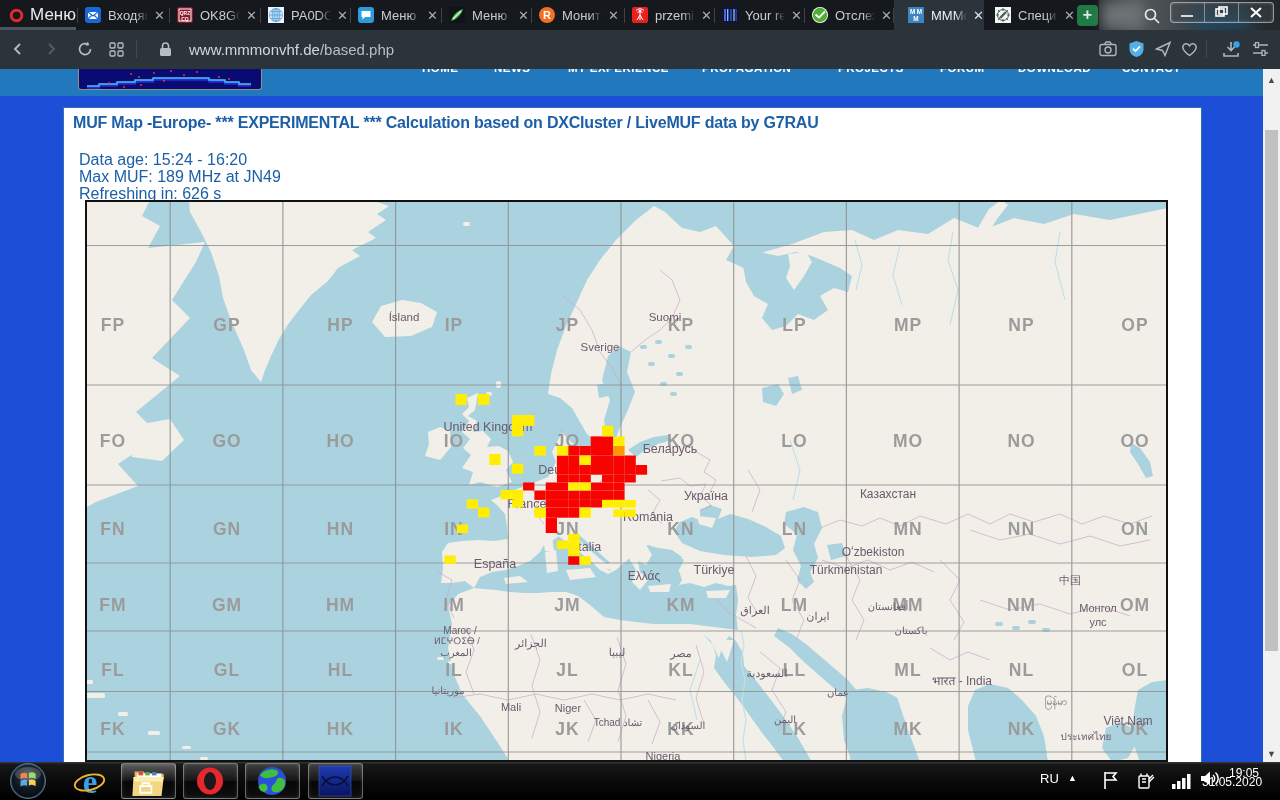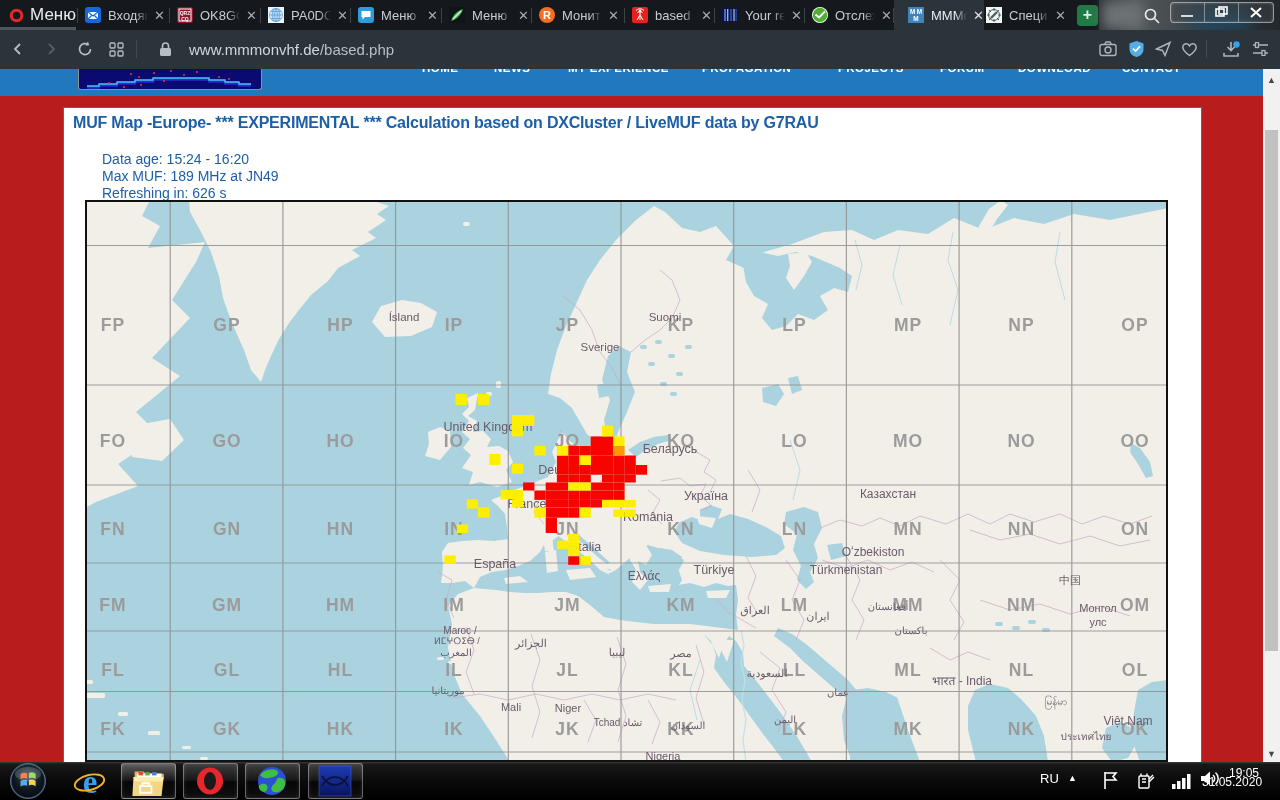--- a/index.html
+++ b/index.html
@@ -9,27 +9,27 @@
 #tabbar{left:0;top:0;width:1280px;height:30px;background:#15181c;z-index:20}
 #addrbar{left:0;top:30px;width:1280px;height:39px;background:#2b333b;z-index:20}
 .tab{position:absolute;top:0;height:30px;display:flex;align-items:center}
 .tab .ti{width:16px;height:16px;margin-right:7px;flex:none}
 .tab .tt{color:#c9cdd1;font-size:13px;white-space:nowrap;overflow:hidden;position:relative}
 .tab .tx{color:#a9aeb3;font-size:13px;margin-left:6px;font-weight:400}
 .tsep{position:absolute;top:8px;width:1px;height:15px;background:#3c434a}
 .fade:after{content:"";position:absolute;right:0;top:0;bottom:0;width:12px;background:linear-gradient(90deg,rgba(21,24,28,0),#15181c)}
 #menubtn{left:0;top:0;width:76px;height:30px;display:flex;align-items:center;position:absolute}
 
-#page{left:0;top:69px;width:1263px;height:693px;background:#b91c1c;overflow:hidden;z-index:1}
+#page{left:0;top:69px;width:1263px;height:693px;background:#1d4ed8;overflow:hidden;z-index:1}
 #band{position:absolute;left:0;top:0;width:1263px;height:27px;background:#2278bd}
 .nav{position:absolute;top:-7.5px;height:18px;line-height:13px;color:#fff;font-size:11.5px;font-weight:bold;letter-spacing:.5px}
 #logo{position:absolute;left:78px;top:0;width:184px;height:21px;background:#0a0a73;border:1px solid #8f8f85;border-top:none;border-radius:0 0 3px 3px}
 #cbox{position:absolute;left:63px;top:38px;width:1139px;height:660px;border:1px solid #3273ae;background:#fff}
 #ctitle{position:absolute;left:9px;top:6px;font-size:16px;font-weight:bold;color:#1d5fa7;letter-spacing:-0.2px}
-.cinfo{position:absolute;left:38px;font-size:14px;color:#1d5fa7}
+.cinfo{position:absolute;left:15px;font-size:16px;color:#1d5fa7}
 
 #sbar{left:1263px;top:69px;width:17px;height:693px;background:#f1f1f1;z-index:2}
 #sthumb{position:absolute;left:2px;top:61px;width:13px;height:521px;background:#c1c1c1}
 .sarr{position:absolute;left:0;width:17px;text-align:center;color:#474747;font-size:9px}
 
 #taskbar{left:0;top:762px;width:1280px;height:38px;background:linear-gradient(180deg,#3a3a3a 0,#181818 6%,#0a0a0a 50%,#000 100%);z-index:30}
 .tbtn{position:absolute;top:1px;width:55px;height:36px;border:1px solid rgba(255,255,255,.38);border-radius:3px;background:linear-gradient(180deg,rgba(255,255,255,.22),rgba(255,255,255,.07) 48%,rgba(0,0,0,.25) 52%,rgba(40,40,40,.3));box-shadow:inset 0 0 4px rgba(255,255,255,.12)}
 .tray{position:absolute;color:#fff;font-size:12px}
 </style></head>
 <body>
@@ -476,21 +476,21 @@
     </div>
     <div class="tsep" style="left:531px"></div>
     <div class="tab" style="left:625px;width:90px;padding-left:7px">
       <svg class="ti" viewBox="0 0 16 16">
         <rect width="16" height="16" rx="2" fill="#e8201e"></rect>
         <g stroke="#fff" stroke-width="1" fill="none">
           <path d="M8,4 L8,13 M5,13 L8,8 L11,13 M5.5,5.5 a3.5,3.5 0 0 1 5,0 M4,3.5 a5.5,5.5 0 0 1 8,0"></path>
           <circle cx="8" cy="4" r="1" fill="#fff"></circle>
         </g>
       </svg>
-      <span class="tt fade" style="width:40px">based</span>
+      <span class="tt fade" style="width:40px">przemi</span>
       <span class="tx">✕</span>
     </div>
     <div class="tsep" style="left:624px"></div>
     <div class="tab" style="left:715px;width:90px;padding-left:7px">
       <svg class="ti" viewBox="0 0 16 16">
         <rect width="16" height="16" fill="#10143c"></rect>
         <g>
           <rect x="2" y="2" width="2" height="12" fill="#3f6ad8"></rect>
           <rect x="5" y="2" width="1.4" height="12" fill="#7fb6ff"></rect>
           <rect x="8" y="2" width="2" height="12" fill="#2847a8"></rect>
@@ -516,21 +516,21 @@
     <div class="tab" style="left:894px;width:90px;padding-left:14px;background:#2b333b;border-radius:0" id="activetab">
       <svg class="ti" viewBox="0 0 16 16">
         <rect width="16" height="16" fill="#3e85c0"></rect>
         <text x="4.6" y="7" font-size="6.4" fill="#fff" text-anchor="middle" font-weight="bold">M</text>
         <text x="11.4" y="7" font-size="6.4" fill="#fff" text-anchor="middle" font-weight="bold">M</text>
         <text x="8" y="14" font-size="6.4" fill="#fff" text-anchor="middle" font-weight="bold">M</text>
       </svg>
       <span class="tt fade" style="width:38px;color:#eceeef">MMMo</span>
       <span class="tx" style="color:#dfe2e4">✕</span>
     </div>
-    <div class="tab" style="left:985px;width:90px;padding-left:1px">
+    <div class="tab" style="left:985px;width:90px;padding-left:10px">
       <svg class="ti" viewBox="0 0 16 16">
         <rect width="16" height="16" fill="#f4f6f4"></rect>
         <g stroke="#48605c" stroke-width="1" fill="none">
           <circle cx="8" cy="8" r="5.5"></circle>
           <path d="M8,1 v3 M8,12 v3 M1,8 h3 M12,8 h3 M3,3 l2,2 M13,3 l-2,2 M3,13 l2-2 M13,13 l-2,-2"></path>
           <path d="M5,11 L11,5" stroke-width="2.4"></path>
         </g>
       </svg>
       <span class="tt fade" style="width:40px">Специ</span>
       <span class="tx">✕</span>

